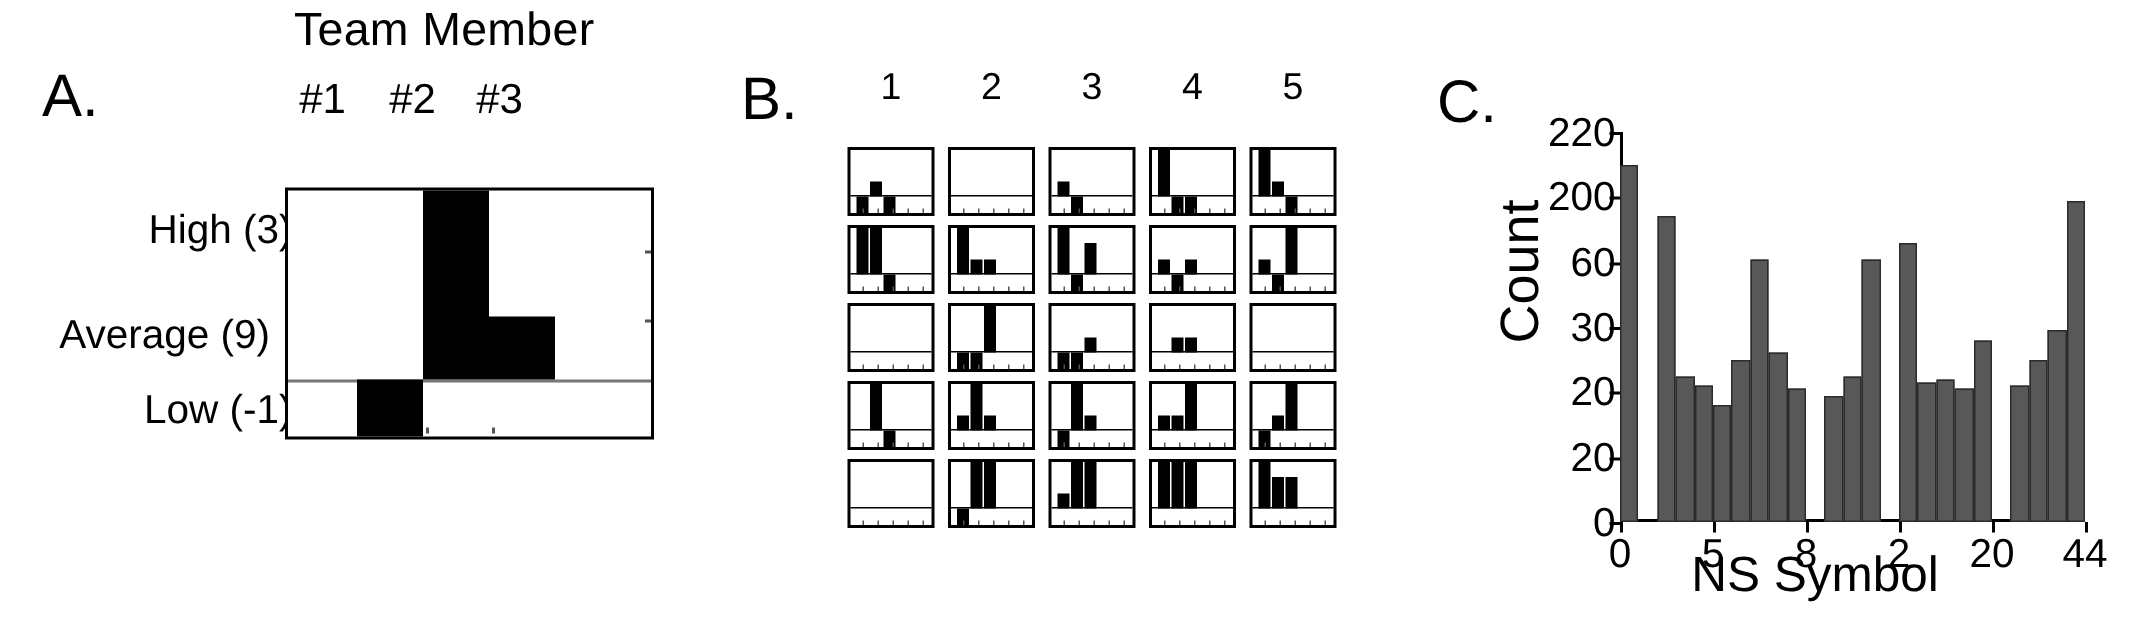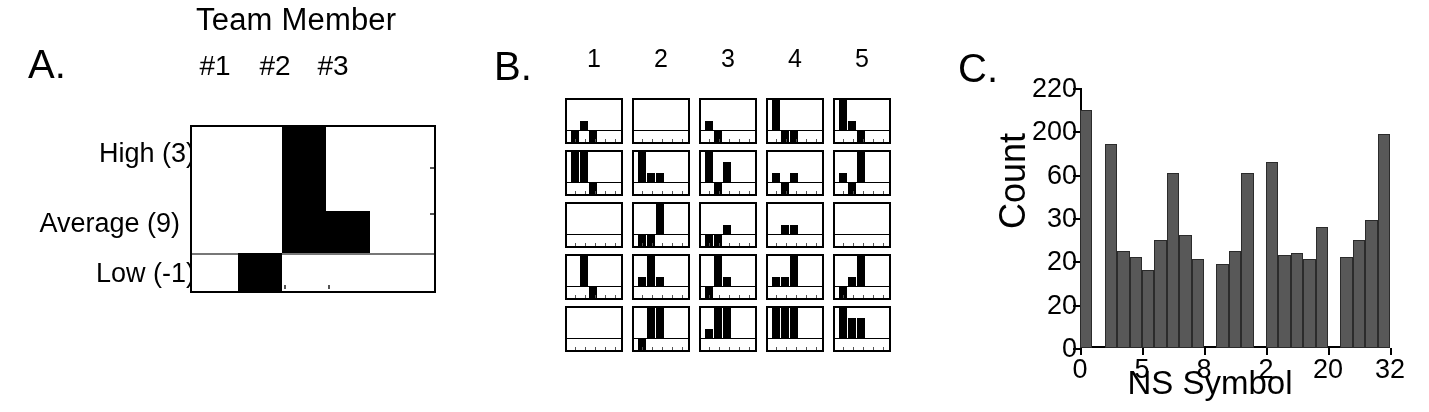--- a/index.html
+++ b/index.html
@@ -417,16 +417,16 @@
         <div class="c-xtlabel" style="left: -25px;">0</div>
         <div class="c-xtick" style="left: 62px;"></div>
         <div class="c-xtlabel" style="left: 37px;">5</div>
         <div class="c-xtick" style="left: 124px;"></div>
         <div class="c-xtlabel" style="left: 99px;">8</div>
         <div class="c-xtick" style="left: 186px;"></div>
         <div class="c-xtlabel" style="left: 161px;">2</div>
         <div class="c-xtick" style="left: 248px;"></div>
         <div class="c-xtlabel" style="left: 223px;">20</div>
         <div class="c-xtick" style="left: 310px;"></div>
-        <div class="c-xtlabel" style="left: 285px;">32</div>
+        <div class="c-xtlabel" style="left: 285px;">44</div>
       </div>
   </div>
 </div>
 
 </body></html>

